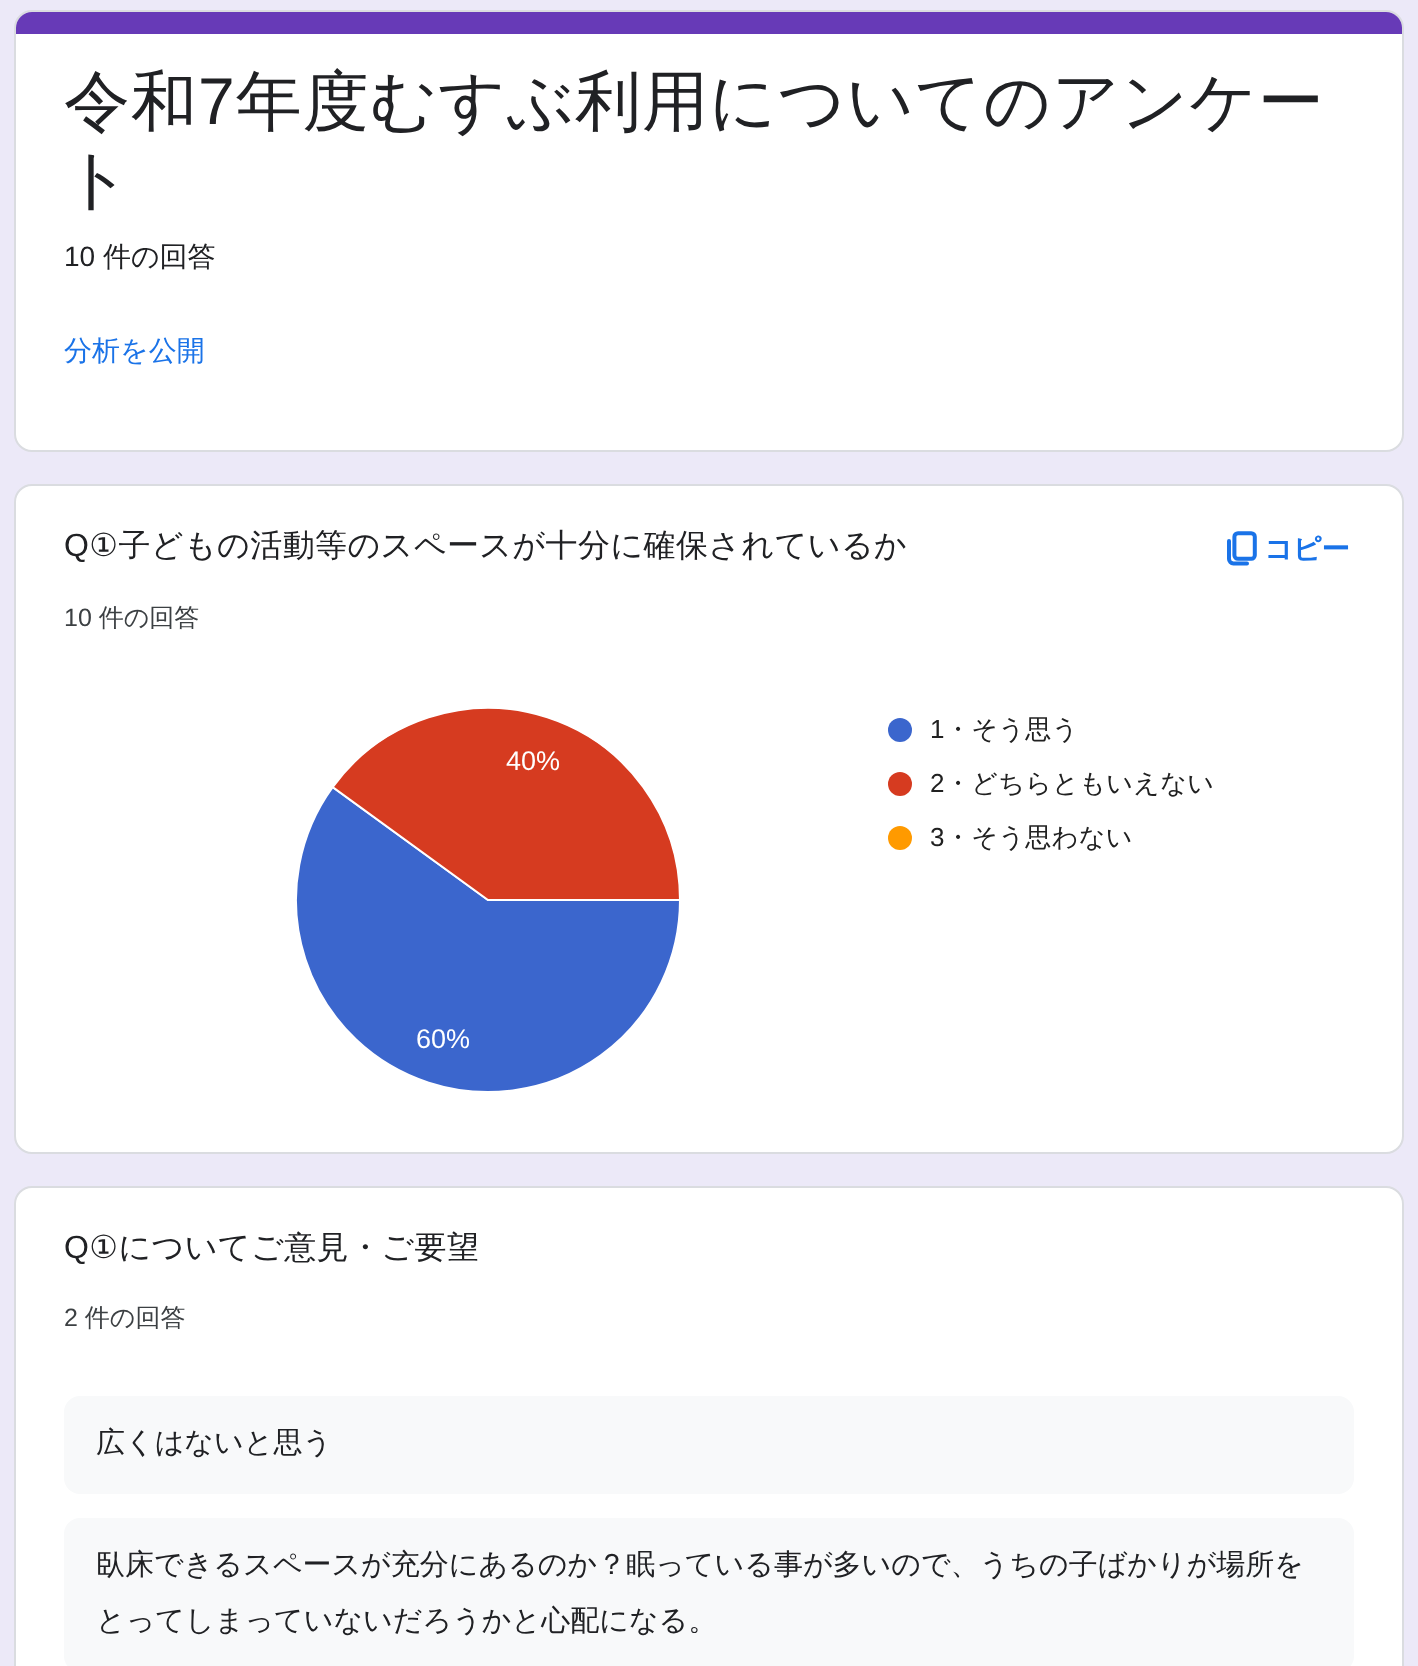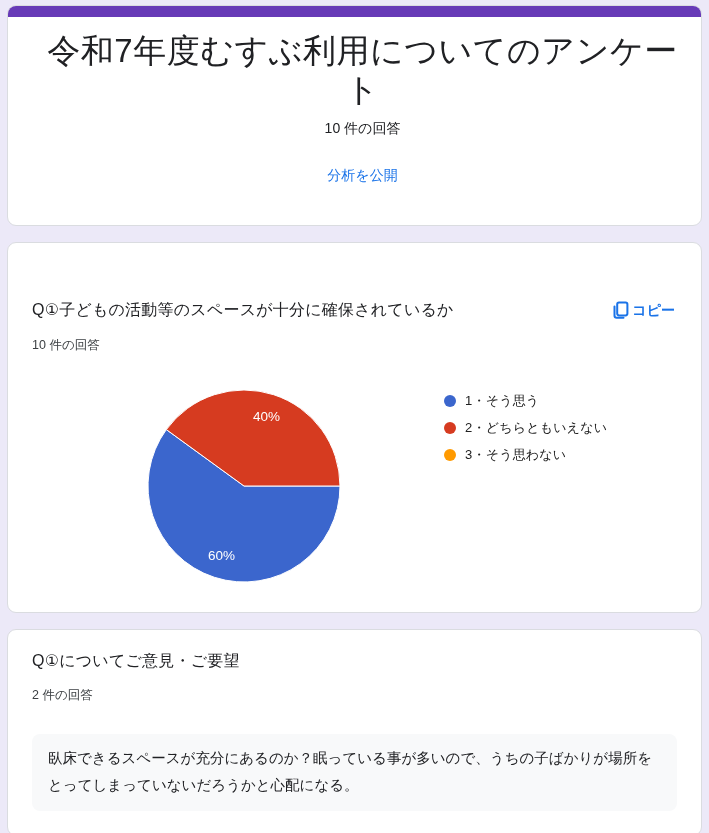--- a/index.html
+++ b/index.html
@@ -16,21 +16,21 @@
     border: 1px solid #dadce0;
     border-radius: 9px;
     margin-bottom: 16px;
     position: relative;
   }
   
   .accent-bar {
     height: 11px;
     border-radius: 8px 8px 0 0;
   }
-  .card-header-body { padding: 15px 8px 40px 24px; text-align: center; }
+  .card-header-body { padding: 15px 8px 40px 24px; }
   .form-title {
     font-size: 33px;
     line-height: 1.17;
     font-weight: 400;
     color: #202124;
     letter-spacing: 0.5px;
   }
   .form-count {
     margin-top: 11px;
     font-size: 14px;
@@ -44,21 +44,20 @@
     color: #1a73e8;
     cursor: pointer;
     text-decoration: none;
   }
   
   .card-body { padding: 20px 24px 24px 24px; }
   .q-row {
     display: flex;
     justify-content: space-between;
     align-items: flex-start;
-    margin-top: 36px;
   }
   .q-title {
     font-size: 16px;
     font-weight: 400;
     color: #202124;
     line-height: 1.4;
     letter-spacing: 0.2px;
   }
   .copy-btn {
     display: flex;
@@ -169,18 +168,19 @@
           </div>
       </div>
     </div>
   </div>
 
   <div class="card">
     <div class="card-body">
       <div class="q-title">Q①についてご意見・ご要望</div>
       <div class="q-count">2 件の回答</div>
       <div class="answers">
+        <div class="answer-box">広くはないと思う</div>
         <div class="answer-box">臥床できるスペースが充分にあるのか？眠っている事が多いので、うちの子ばかりが場所をとってしまっていないだろうかと心配になる。</div>
       </div>
     </div>
   </div>
 
 </div>
 
 </body></html>

